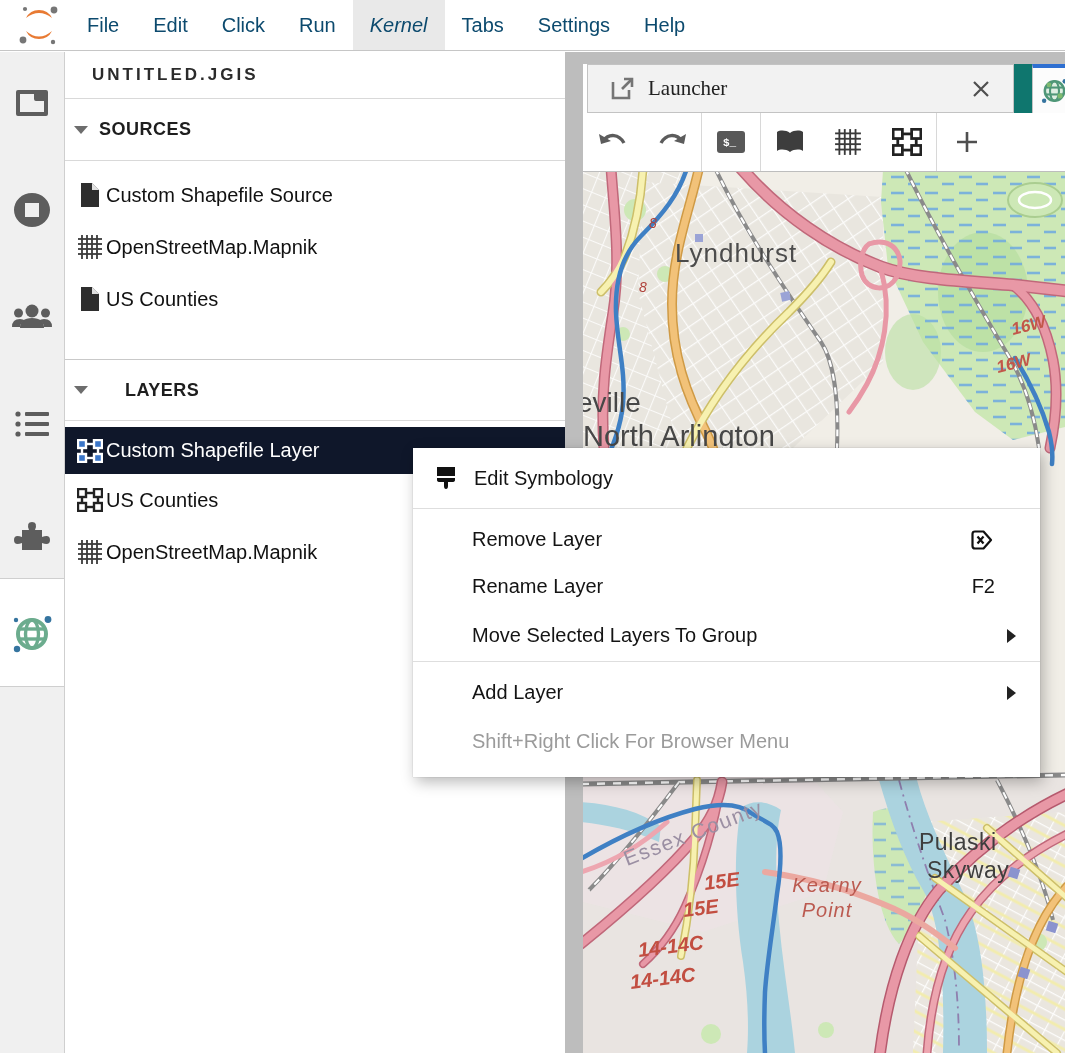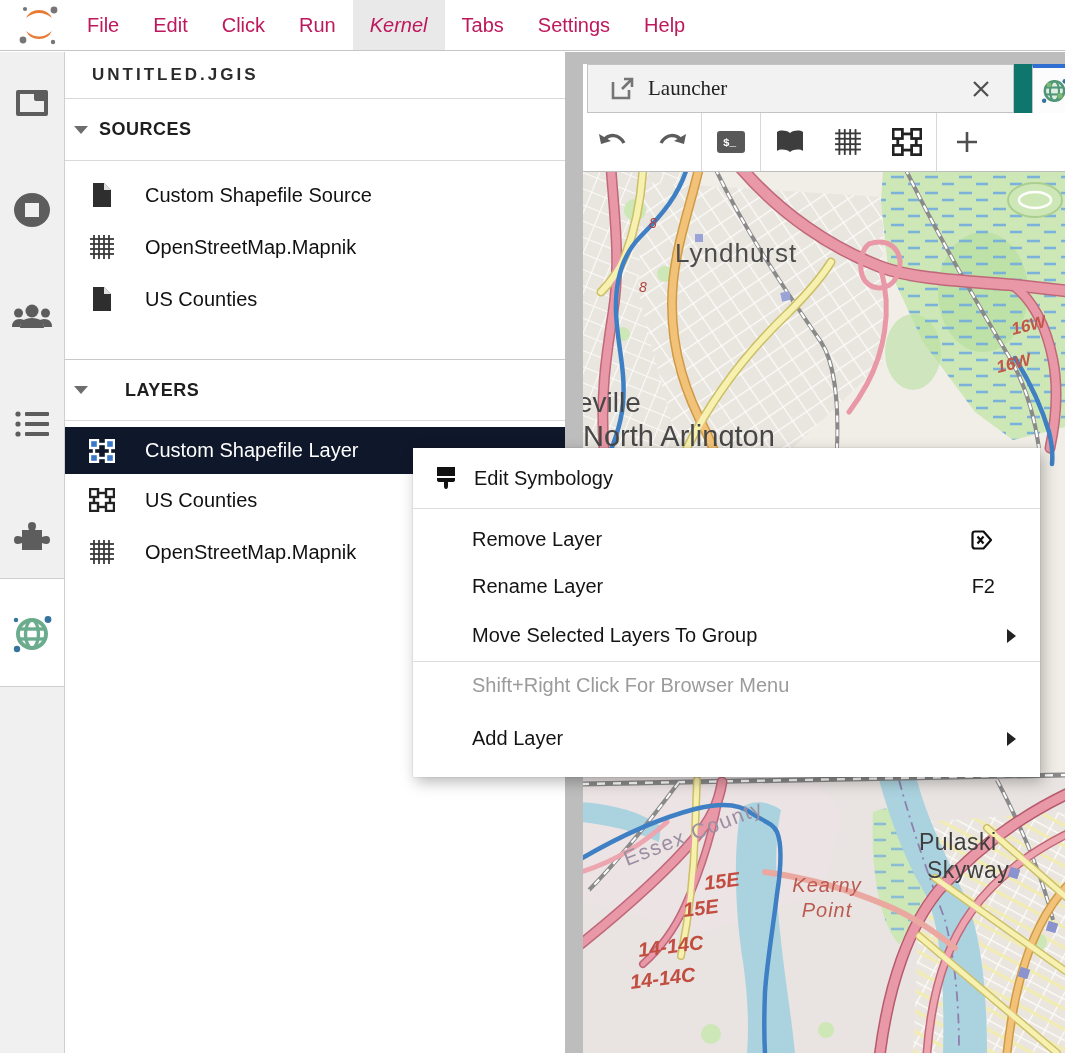--- a/index.html
+++ b/index.html
@@ -6,21 +6,21 @@
   html,body { width:1065px; height:1053px; overflow:hidden; background:#fff;
               font-family:"Liberation Sans", sans-serif; color:#1a1a1a; }
   #app { position:relative; width:1065px; height:1053px; }
 
   
   #menubar { position:absolute; left:0; top:0; width:1065px; height:51px;
              background:#fff; border-bottom:1px solid #c6c6c6;
              display:flex; align-items:stretch; }
   #logo { width:46px; margin:3px 8px 3px 16px; display:flex; align-items:center; }
   .menu-item { display:flex; align-items:center; padding:0 17px; font-size:20px;
-               color:#be185d; cursor:default; }
+               color:#0c4a6e; cursor:default; }
   .menu-item.active { background:#e9e9e9;font-style:italic; }
 
   
   #sidebar { position:absolute; left:0; top:52px; width:65px; height:1001px; background:#fff; }
   .side-block { position:absolute; left:0; width:65px; background:#f0f0f0;
                 border-right:1px solid #cfcfcf; }
   #side-block1 { top:0; height:527px; border-bottom:1px solid #cfcfcf; }
   #side-block2 { position:absolute; left:0; top:527px; height:107px; width:65px; background:#fff;
                  border-right:1px solid #cfcfcf; }
   #side-block3 { top:634px; height:367px; border-top:1px solid #cfcfcf; }
@@ -31,22 +31,22 @@
   #left-panel { position:absolute; left:65px; top:52px; width:500px; height:1001px; background:#fff; }
   #panel-title { height:47px; display:flex; align-items:center; padding-left:27px;
                  font-size:17px; font-weight:bold; letter-spacing:3px; color:#2b2b2b;
                  border-bottom:1px solid #d9d9d9; }
   .section-header { height:62px; display:flex; align-items:center; padding-left:9px;
                     font-size:18px; font-weight:bold; letter-spacing:.5px; color:#1e1e1e;
                     border-bottom:1px solid #d9d9d9; }
   .caret { width:0; height:0; border-left:7px solid transparent; border-right:7px solid transparent;
            border-top:8px solid #6d6d6d; margin-right:11px; }
   #sources-list { height:198px; padding-top:8px; }
-  .item-row { height:52px; display:flex; align-items:center; padding-left:24px; font-size:20px;
-              color:#111; gap:30px; }
+  .item-row { height:52px; display:flex; align-items:center; padding-left:12px; font-size:20px;
+              color:#111; gap:3px; }
   .item-row .row-icon { width:26px; display:flex; justify-content:center; }
   #layers-header { border-top:1px solid #c9c9c9;gap:26px; }
   #layers-list { padding-top:6px; }
   .item-row.selected { height:47px; background:#0f172a; color:#fff; }
 
   
   #gutter { position:absolute; left:565px; top:52px; width:18px; height:1001px; background:#bdbdbd; }
 
   
   #dock { position:absolute; left:583px; top:52px; width:482px; height:1001px; background:#fff; }
@@ -535,23 +535,23 @@
       <span class="cm-right cm-shortcut" style="margin-left:11px">F2</span>
     </div>
 
     <div class="cm-row" id="cm-row-move">
       <span>Move Selected Layers To Group</span>
       <span class="cm-right cm-arrow"></span>
     </div>
 
     <div class="cm-sep"></div>
 
-    <div class="cm-row disabled">
-      <span>Shift+Right Click For Browser Menu</span>
-    </div>
-
     <div class="cm-row" id="cm-row-add">
       <span>Add Layer</span>
       <span class="cm-right cm-arrow"></span>
     </div>
+
+    <div class="cm-row disabled">
+      <span>Shift+Right Click For Browser Menu</span>
+    </div>
   </div>
 
 </div>
 
 </body></html>

